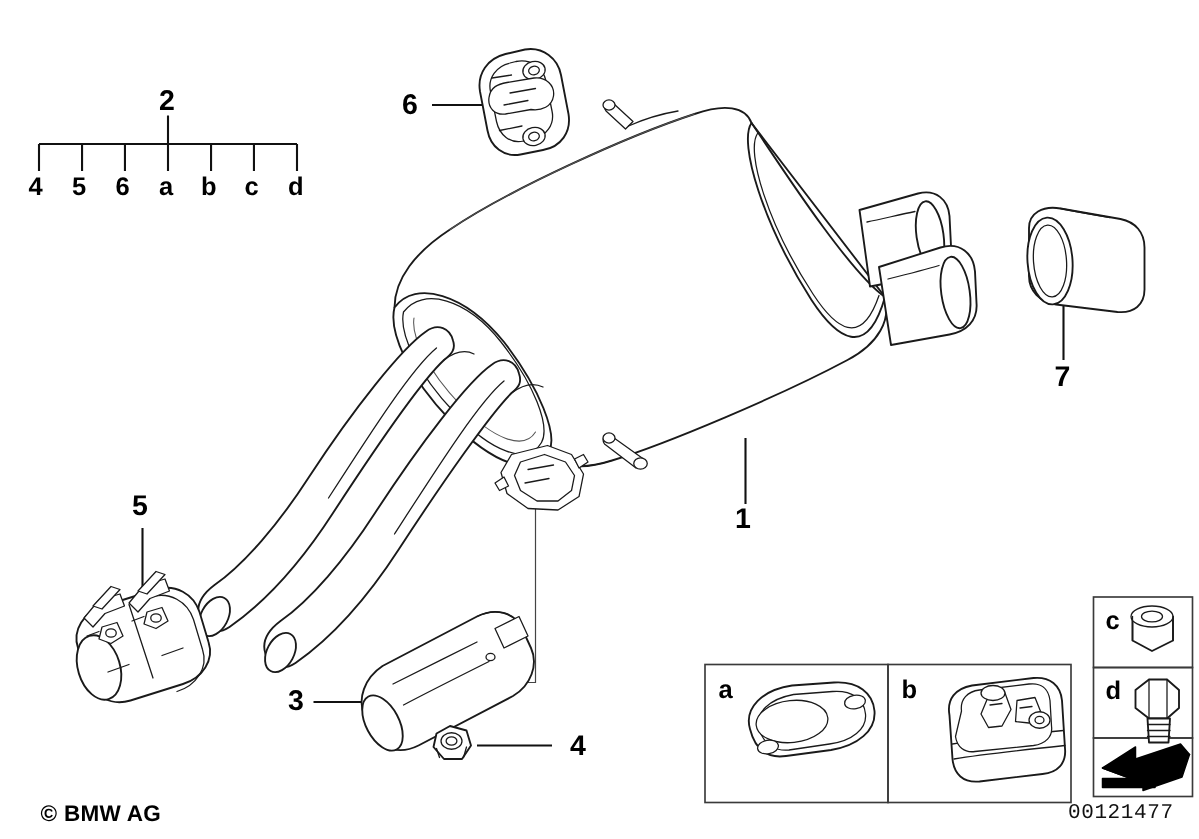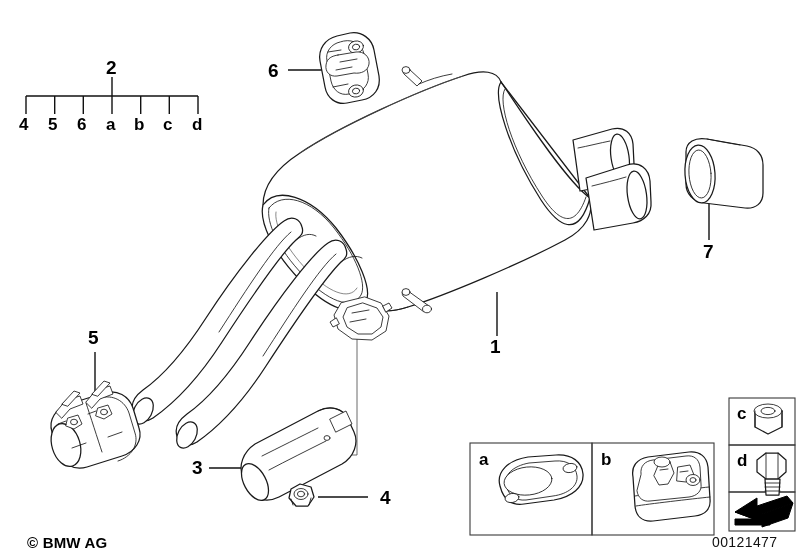--- a/index.html
+++ b/index.html
@@ -27,21 +27,21 @@
   .lbl-box{font-size:17px;font-weight:bold;}
   .lbl-top{font-size:19px;font-weight:bold;}
 
   #copyright{
     position:absolute;left:27px;top:534px;font-size:15px;font-weight:bold;
     letter-spacing:0.2px;white-space:nowrap;
   }
   #copyright .cmark{font-size:15px;}
   #diagnum{
     position:absolute;left:712px;top:534px;font-size:14px;
-    font-family:Liberation Sans, sans-serif;color:#111;letter-spacing:0.4px;
+    font-family:Liberation Mono, monospace;color:#111;letter-spacing:0.4px;
   }
 </style>
 </head>
 <body>
 
 <div id="stage">
 
   <svg class="layer" viewBox="0 0 799 559">
 
     <g>

